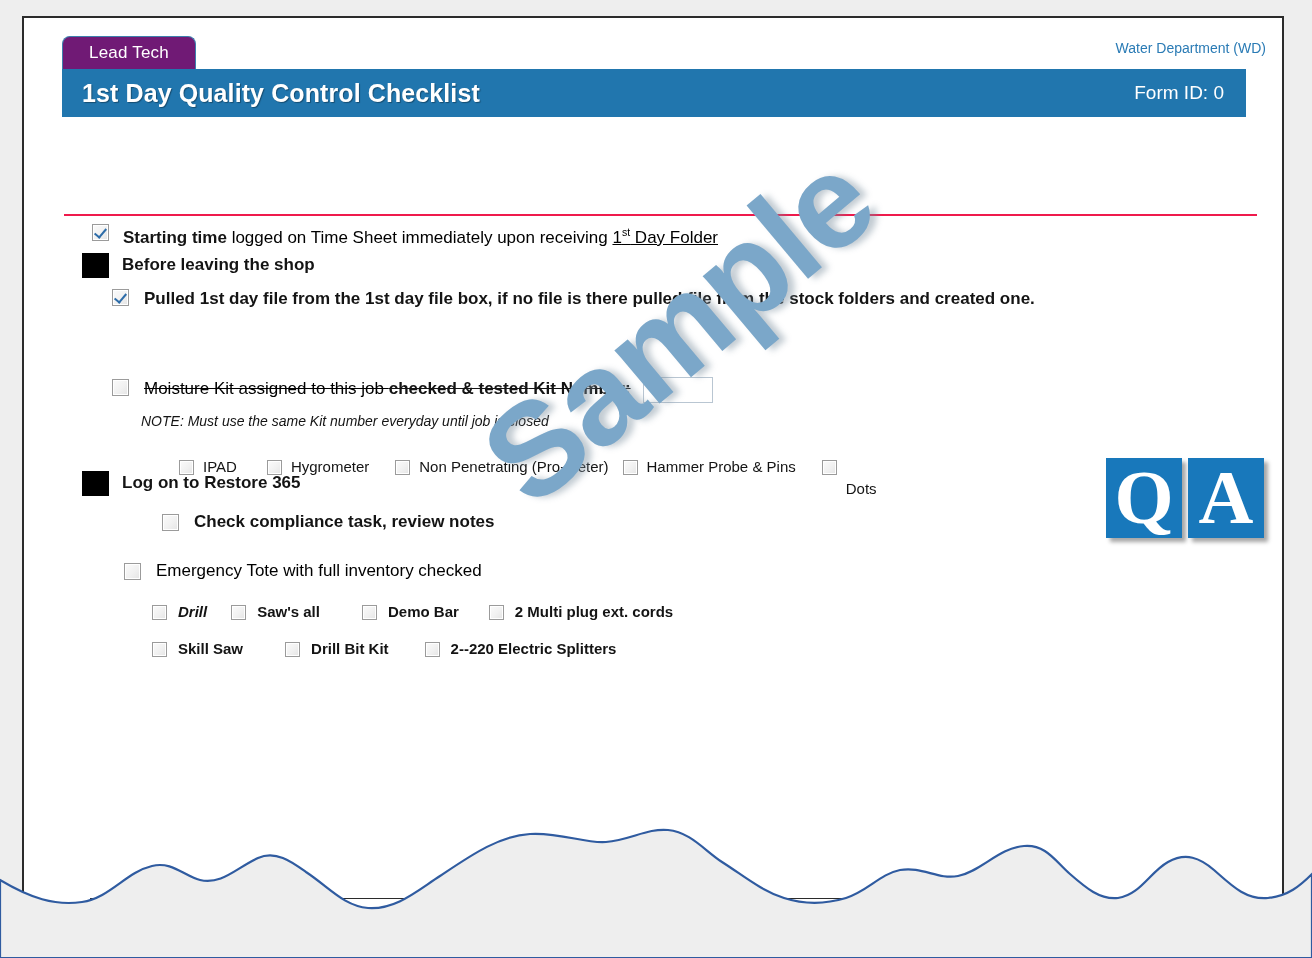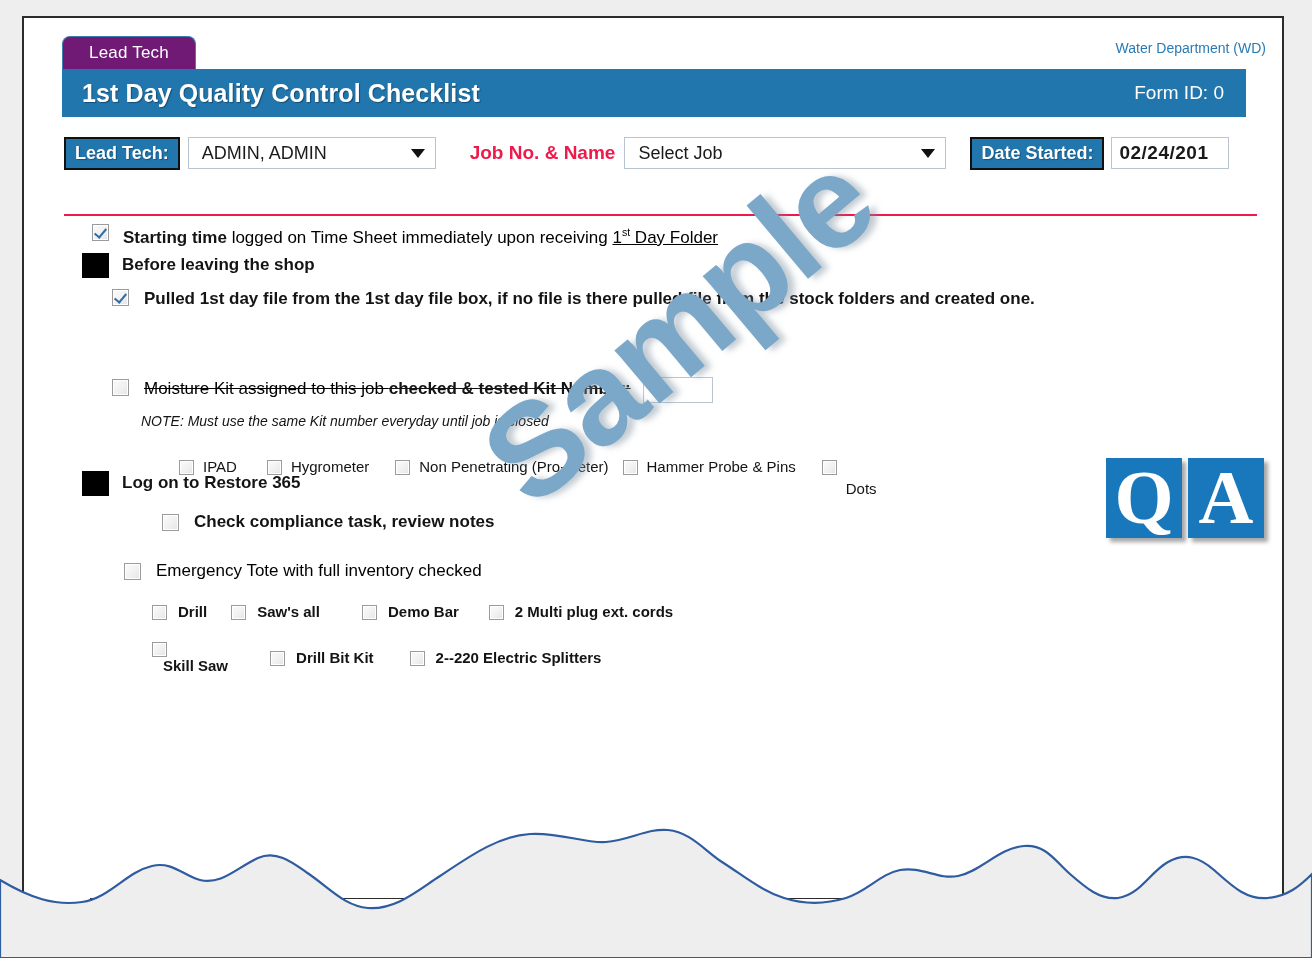--- a/index.html
+++ b/index.html
@@ -282,34 +282,20 @@
       <span class="tab">Lead Tech</span>
     </div>
 
     <div id="dept-label">Water Department (WD)</div>
 
     <div id="title-bar">
       <span id="form-title">1st Day Quality Control Checklist</span>
       <span id="form-id">Form ID: 0</span>
     </div>
 
-    <div id="control-row">
-      <span class="blue-tag">Lead Tech:</span>
-      <div class="fake-select" id="leadtech-select">
-        <span>ADMIN, ADMIN</span>
-        <span class="caret"></span>
-      </div>
-      <span id="job-label">Job No. &amp; Name</span>
-      <div class="fake-select" id="job-select">
-        <span>Select Job</span>
-        <span class="caret"></span>
-      </div>
-      <span class="blue-tag" id="date-tag">Date Started:</span>
-      <div id="date-input">02/24/201</div>
-    </div>
     <div id="red-rule"></div>
 
     <div id="body-area">
 
       <div class="row" id="r-starting">
         <span class="cb checked"></span>
         <span style="margin-left:14px;">
           <span class="lbl-b">Starting time</span><span class="lbl"> logged on Time Sheet  immediately upon receiving </span><span class="lbl ul"><span>1</span><sup>st</sup><span> Day Folder</span></span>
         </span>
       </div>
@@ -365,40 +351,40 @@
         <span class="cb"></span>
         <span class="lbl-b" style="margin-left:15px;">Check compliance task, review notes</span>
       </div>
 
       <div class="row" id="r-tote">
         <span class="cb"></span>
         <span class="lbl" style="margin-left:15px;">Emergency Tote with full inventory checked</span>
       </div>
 
       <div class="row" id="r-tote2" style="align-items:center;">
-        <span class="row" style="align-items:center;">
+        <span class="row" style="align-items:center;font-style:italic;">
           <span class="cb sm"></span>
           <span class="small-b" style="margin-left:11px;">Drill</span>
         </span>
         <span class="row" style="align-items:center;margin-left:24px;">
           <span class="cb sm"></span>
           <span class="small-b" style="margin-left:11px;">Saw's all</span>
         </span>
         <span class="row" style="align-items:flex-end;margin-left:42px;">
           <span class="cb sm"></span>
           <span class="small-b" style="margin-left:11px;">Demo Bar</span>
         </span>
         <span class="row" style="align-items:center;margin-left:30px;">
           <span class="cb sm"></span>
           <span class="small-b" style="margin-left:11px;">2 Multi plug ext. cords</span>
         </span>
       </div>
 
       <div class="row" id="r-tote3" style="align-items:center;">
-        <span class="row" style="flex-direction:column;">
+        <span class="row" style="">
           <span class="cb sm"></span>
           <span class="small-b" style="margin-left:11px;">Skill Saw</span>
         </span>
         <span class="row" style="align-items:center;margin-left:42px;">
           <span class="cb sm"></span>
           <span class="small-b" style="margin-left:11px;">Drill Bit Kit</span>
         </span>
         <span class="row" style="align-items:center;margin-left:36px;">
           <span class="cb sm"></span>
           <span class="small-b" style="margin-left:11px;">2--220 Electric Splitters</span>

